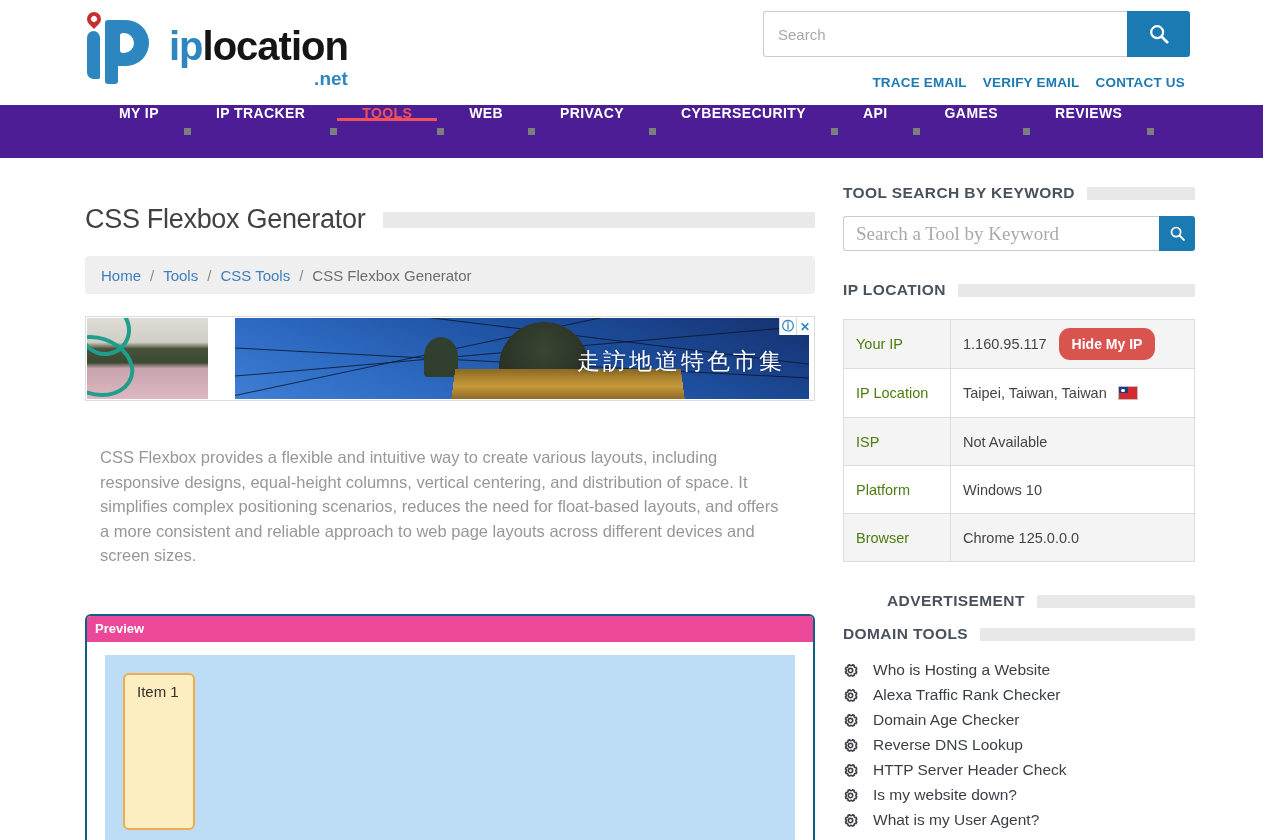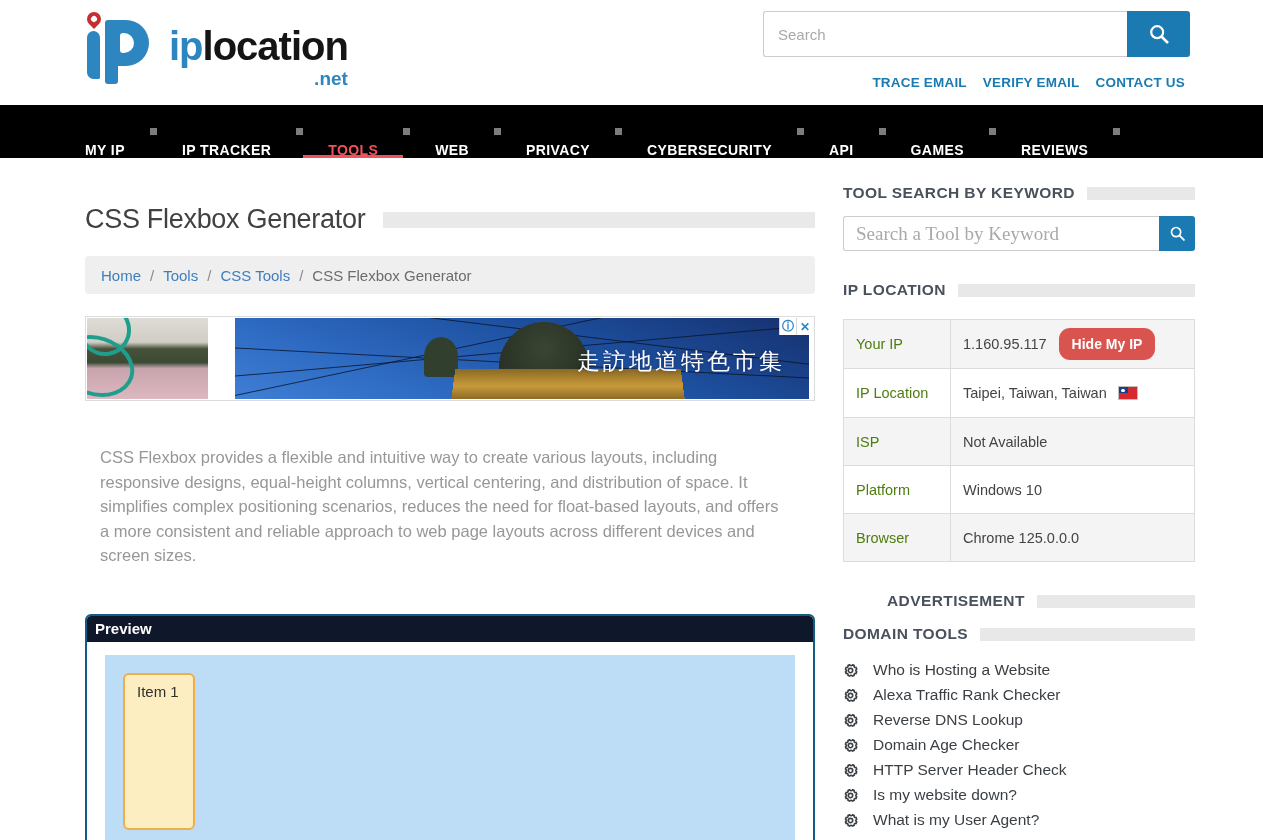--- a/index.html
+++ b/index.html
@@ -29,21 +29,21 @@
   .hsearch { position:absolute; left:763px; top:11px; width:427px; height:46px; display:flex; }
   .hsearch input { flex:1; border:1px solid #ccc; border-right:none; border-radius:3px 0 0 3px;
     padding:0 14px; font-size:15px; color:#555; outline:none; background:#fff; }
   .hsearch input::placeholder { color:#a9a9a9; }
   .hsearch-btn { width:63px; background:#1a7ab1; border:none; border-radius:0 3px 3px 0; cursor:pointer;
     display:flex; align-items:center; justify-content:center; }
   .toplinks { position:absolute; right:78px; top:75px; display:flex; gap:16px; }
   .toplinks a { color:#1a7ab1; font-size:13.5px; font-weight:bold; text-decoration:none; letter-spacing:.2px; }
 
   
-  .nav { height:53px; background:#000000; display:flex; align-items:flex-end; padding-left:60px; }
+  .nav { height:53px; background:#4c1d95; display:flex; align-items:flex-start; padding-left:94px; }
   .nav-item { position:relative; display:flex; align-items:center; padding:0 25px; color:#fff;
     font-size:14px; font-weight:bold; letter-spacing:.4px; cursor:pointer; }
   .nav-item.active { color:#f0515a; }
   .nav-item.active::after { content:""; position:absolute; left:0; right:0; bottom:0; height:3px; background:#f0515a; }
   .nav-sep { width:7px; height:7px; background:#7d7d7d; align-self:center; }
 
   
   .content { display:flex; padding:0 0 0 85px; }
   .main { width:730px; }
   .sidebar { width:352px; margin-left:28px; }
@@ -75,21 +75,21 @@
   .ad-line { position:absolute; height:1px; background:rgba(10,20,40,.8); width:120%; left:-5%; }
   .ad-caption { position:absolute; right:24px; top:28px; color:#fff; font-size:23px; letter-spacing:3px;
     text-shadow:0 0 4px rgba(0,0,40,.4); }
   .ad-ctl { position:absolute; right:1px; top:1px; display:flex; }
   .ad-ctl span { width:17px; height:17px; background:#fff; color:#2e86c1; font-size:12px; font-weight:bold;
     display:flex; align-items:center; justify-content:center; cursor:pointer; border-left:1px solid #d7d7d7; }
 
   .desc { margin-top:44px; padding-left:15px; width:705px; font-size:16.5px; line-height:24.5px; color:#979797; }
 
   .preview-panel { margin-top:46px; border:2px solid #0e5f83; border-radius:6px; background:#fff; height:250px; overflow:hidden; }
-  .preview-head { height:26px; background:#0f172a; color:#fff; font-size:15px; font-weight:bold;
+  .preview-head { height:26px; background:#ec4899; color:#fff; font-size:13px; font-weight:bold;
     display:flex; align-items:center; padding-left:8px; border-radius:3px 3px 0 0; }
   .preview-body { padding:13px 18px; }
   .flex-container { height:195px; background:#bddcf6; padding:18px; display:flex; }
   .flex-item { width:72px; height:157px; background:#fdeec1; border:2px solid #f0ad4e; border-radius:6px;
     padding:8px 12px; font-size:15px; color:#34302b; }
 
   
   .sb-head { display:flex; align-items:center; margin-bottom:14px; }
   .sb-head h3 { font-size:15.5px; font-weight:600; color:#49515c; letter-spacing:.4px; white-space:nowrap; }
   .sb-bar { flex:1; height:13px; background:#e8e8e8; margin-left:12px; }
@@ -307,32 +307,32 @@
         <li>
           <svg class="gear">
               <use href="#gear-sym"></use>
             </svg>
           <a>Alexa Traffic Rank Checker</a>
           </li>
         <li>
           <svg class="gear">
               <use href="#gear-sym"></use>
             </svg>
+          <a>Domain Age Checker</a>
+          </li>
+        <li>
+          <svg class="gear">
+              <use href="#gear-sym"></use>
+            </svg>
           <a>Reverse DNS Lookup</a>
           </li>
         <li>
           <svg class="gear">
               <use href="#gear-sym"></use>
             </svg>
-          <a>Domain Age Checker</a>
-          </li>
-        <li>
-          <svg class="gear">
-              <use href="#gear-sym"></use>
-            </svg>
           <a>HTTP Server Header Check</a>
           </li>
         <li>
           <svg class="gear">
               <use href="#gear-sym"></use>
             </svg>
           <a>Is my website down?</a>
           </li>
         <li>
           <svg class="gear">

